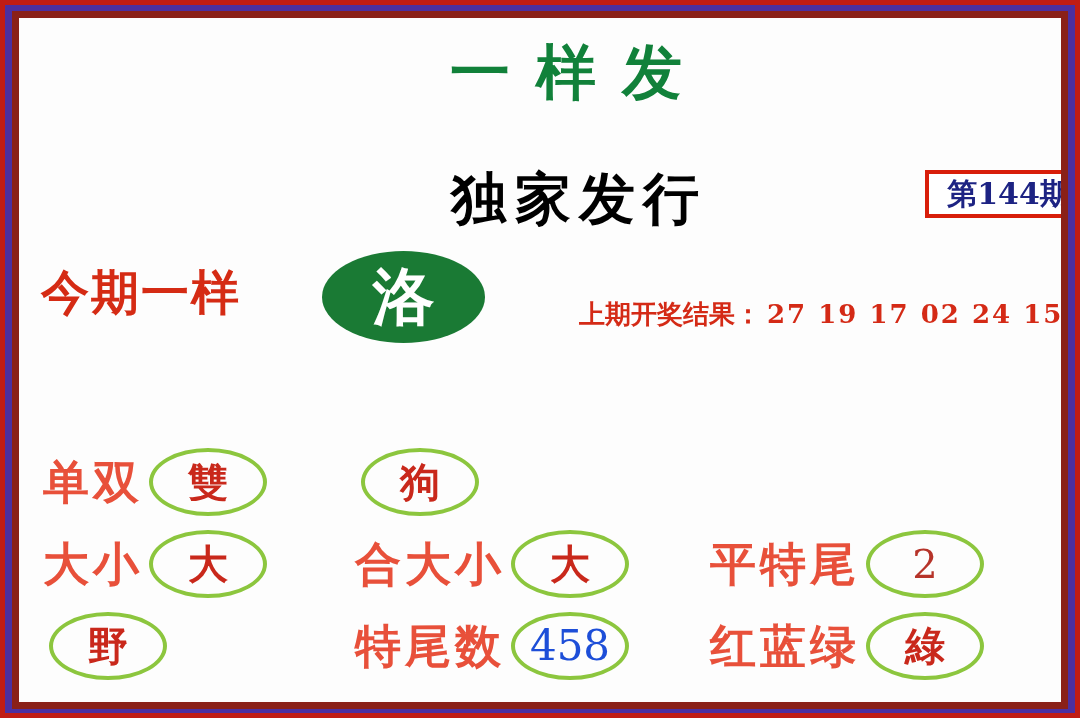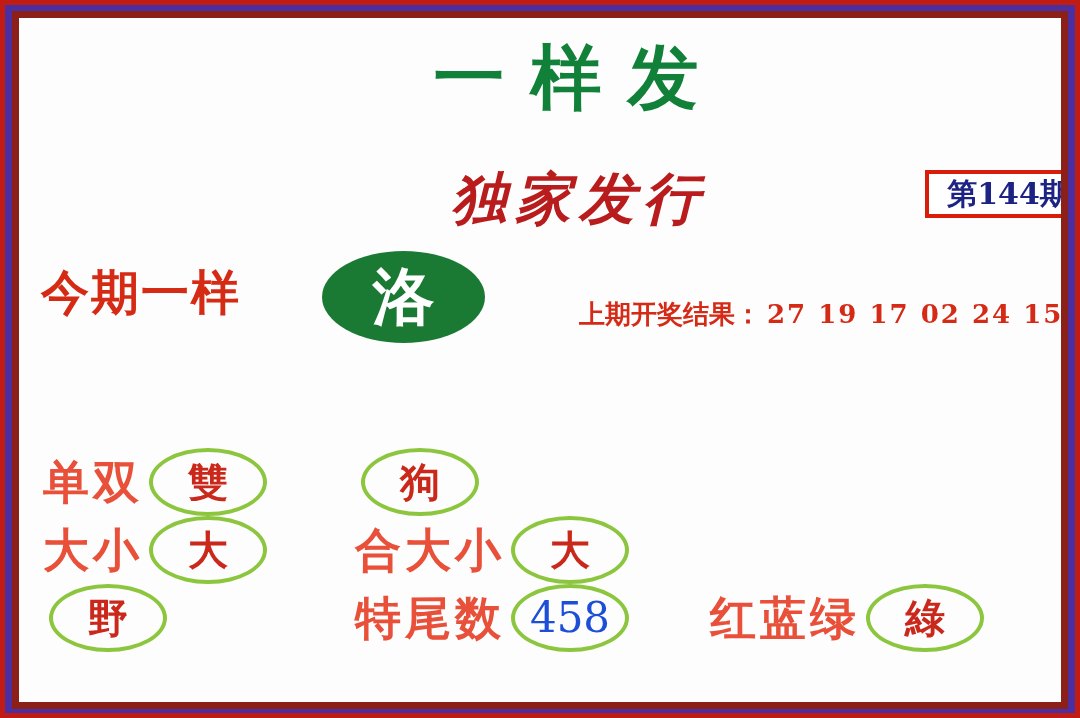--- a/index.html
+++ b/index.html
@@ -64,39 +64,38 @@
 
   
   .main-title {
     position: absolute;
     left: 260px;
     top: 24px;
     width: 600px;
     text-align: center;
     font-family: "DejaVu Serif", "Liberation Serif", serif;
     font-weight: bold;
-    font-size: 71px;
+    font-size: 60px;
     line-height: 1;
     letter-spacing: 26px;
     color: #11813a;
     white-space: nowrap;
   }
 
   .sub-title {
     position: absolute;
     left: 432px;
     top: 152px;
     font-family: "DejaVu Serif", "Liberation Serif", serif;
     font-weight: bold;
     font-size: 56px;
     line-height: 1;
     letter-spacing: 8px;
-    color: #b91c1c;
-    white-space: nowrap;
-    font-style: italic;
+    color: #000000;
+    white-space: nowrap;
   }
 
   .period-badge {
     position: absolute;
     left: 877px;
     top: 152px;
     width: 167px;
     height: 48px;
     box-sizing: border-box;
     border: 4px solid #d81e0a;
@@ -163,21 +162,21 @@
   .last-result .nums { letter-spacing: 2px; margin-left: 6px; }
 
   
   .grid {
     position: absolute;
     left: 0px;
     top: 430px;
     width: 1042px;
     display: flex;
     flex-direction: column;
-    gap: 0px;
+    gap: 14px;
   }
   .grid-row {
     display: flex;
     height: 68px;
     align-items: center;
   }
   .cell {
     display: flex;
     align-items: center;
     height: 68px;
@@ -277,20 +276,26 @@
           <span class="cell-oval">
             <span class="cell-value">大</span>
           </span>
         </div>
         <div class="cell cell-c2">
           <span class="cell-label">合大小</span>
           <span class="cell-oval">
             <span class="cell-value">大</span>
           </span>
         </div>
+        <div class="cell cell-c3">
+          <span class="cell-label">平特尾</span>
+          <span class="cell-oval">
+            <span class="cell-value plain">2</span>
+          </span>
+        </div>
       </div>
 
       <div class="grid-row">
         <div class="cell cell-c1">
           <span class="cell-oval">
             <span class="cell-value">野</span>
           </span>
         </div>
         <div class="cell cell-c2">
           <span class="cell-label">特尾数</span>

